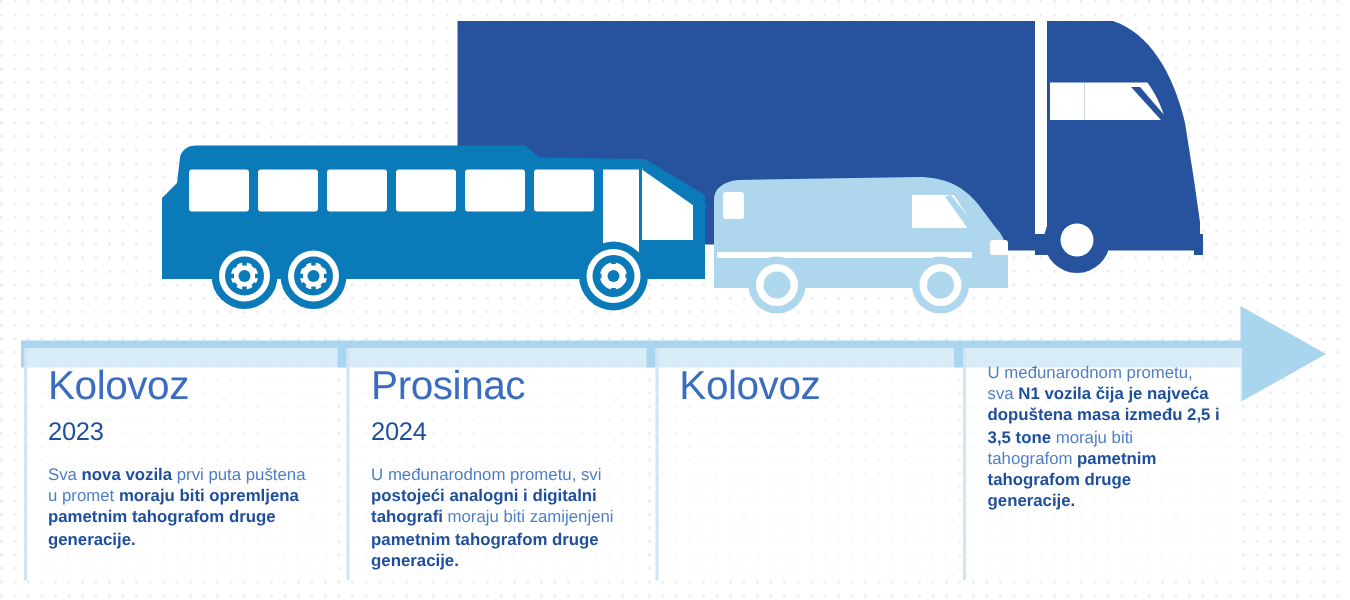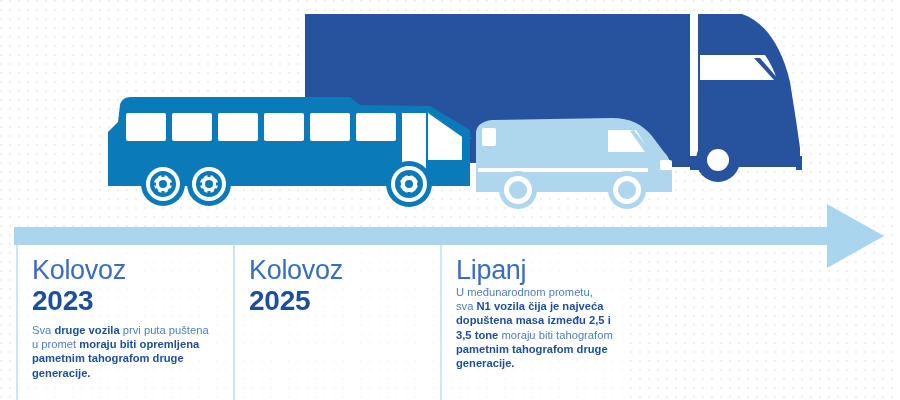--- a/index.html
+++ b/index.html
@@ -35,21 +35,21 @@
     left: 14px;
     top: 200px;
     width: 872px;
     height: 72px;
   }
 
   
   .cards {
     position: absolute;
     left: 16px;
-    top: 245px;
+    top: 232px;
     width: 812px;
     height: 155px;
     display: flex;
     gap: 6px;
   }
   .card {
     position: relative;
     background: rgba(255,255,255,0.55);
     border-left: 2px solid #cfe4f4;
     padding: 10px 14px 0 14px;
@@ -63,24 +63,24 @@
 
   .card-month {
     font-size: 27px;
     line-height: 30px;
     color: #3a6cc0;
     font-weight: 400;
     letter-spacing: -0.3px;
     white-space: nowrap;
   }
   .card-year {
-    font-size: 28px;
+    font-size: 17px;
     line-height: 31px;
     color: #1f4f9c;
-    font-weight: 700;
+    font-weight: 400;
     letter-spacing: -0.2px;
     margin-bottom: 7px;
   }
   .card-body {
     font-size: 11.2px;
     line-height: 14.2px;
     color: #4d7fc4;
     font-weight: 400;
   }
   .card-body b {
@@ -243,28 +243,31 @@
     <svg width="872" height="72" viewBox="0 0 872 72" xmlns="http://www.w3.org/2000/svg">
       <path d="M0 27 L813 27 L813 4 L870 36 L813 68 L813 45 L0 45 Z" fill="#a9d5ef"></path>
     </svg>
   </div>
 
   <div class="cards">
 
     <div class="card c1">
       <div class="card-month">Kolovoz</div>
       <div class="card-year">2023</div>
-      <div class="card-body"><span>Sva </span><b>druge vozila</b><span> prvi puta puštena u promet </span><b>moraju biti opremljena pametnim tahografom druge generacije.</b></div>
-    </div>
-
+      <div class="card-body"><span>Sva </span><b>nova vozila</b><span> prvi puta puštena u promet </span><b>moraju biti opremljena pametnim tahografom druge generacije.</b></div>
+    </div>
+
+    <div class="card c2">
+      <div class="card-month">Prosinac</div>
+      <div class="card-year">2024</div>
+      <div class="card-body"><span>U međunarodnom prometu, svi </span><b>postojeći analogni i digitalni tahografi</b><span> moraju biti zamijenjeni </span><b>pametnim tahografom druge generacije.</b></div>
+    </div>
 
     <div class="card c3">
       <div class="card-month">Kolovoz</div>
-      <div class="card-year">2025</div>
     </div>
 
     <div class="card c4">
-      <div class="card-month">Lipanj</div>
       <div class="card-body"><span>U međunarodnom prometu, sva </span><b>N1 vozila čija je najveća dopuštena masa između 2,5 i 3,5 tone</b><span> moraju biti tahografom </span><b>pametnim tahografom druge generacije.</b></div>
     </div>
 
   </div>
 </div>
 
 </body></html>

